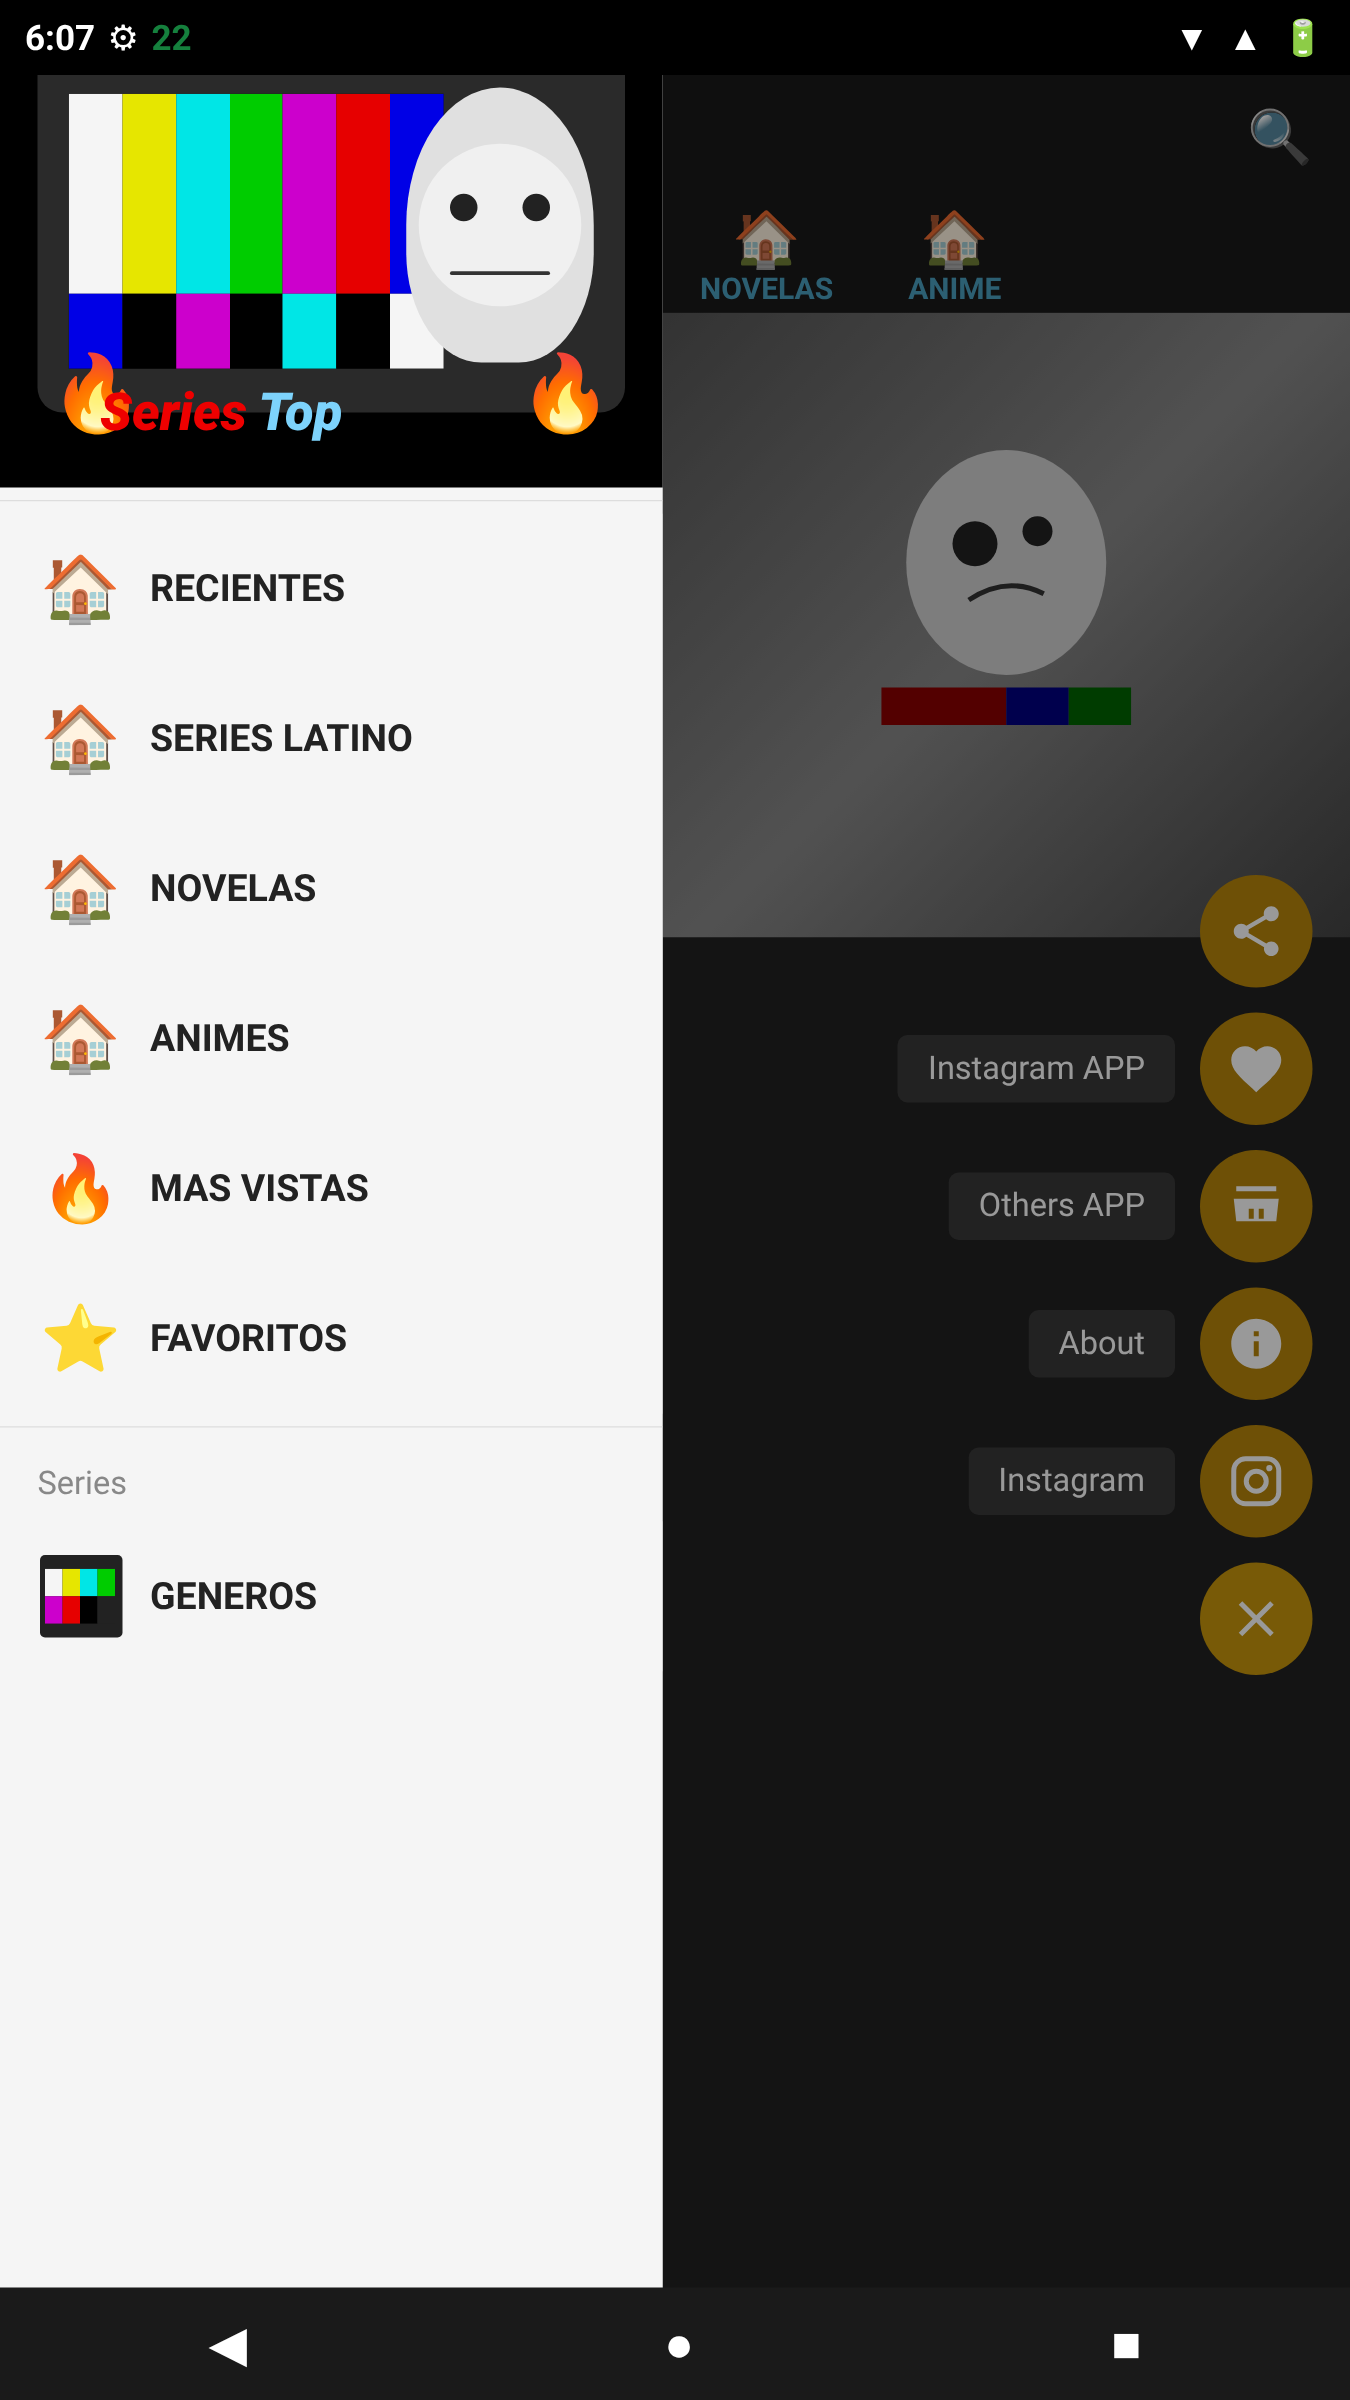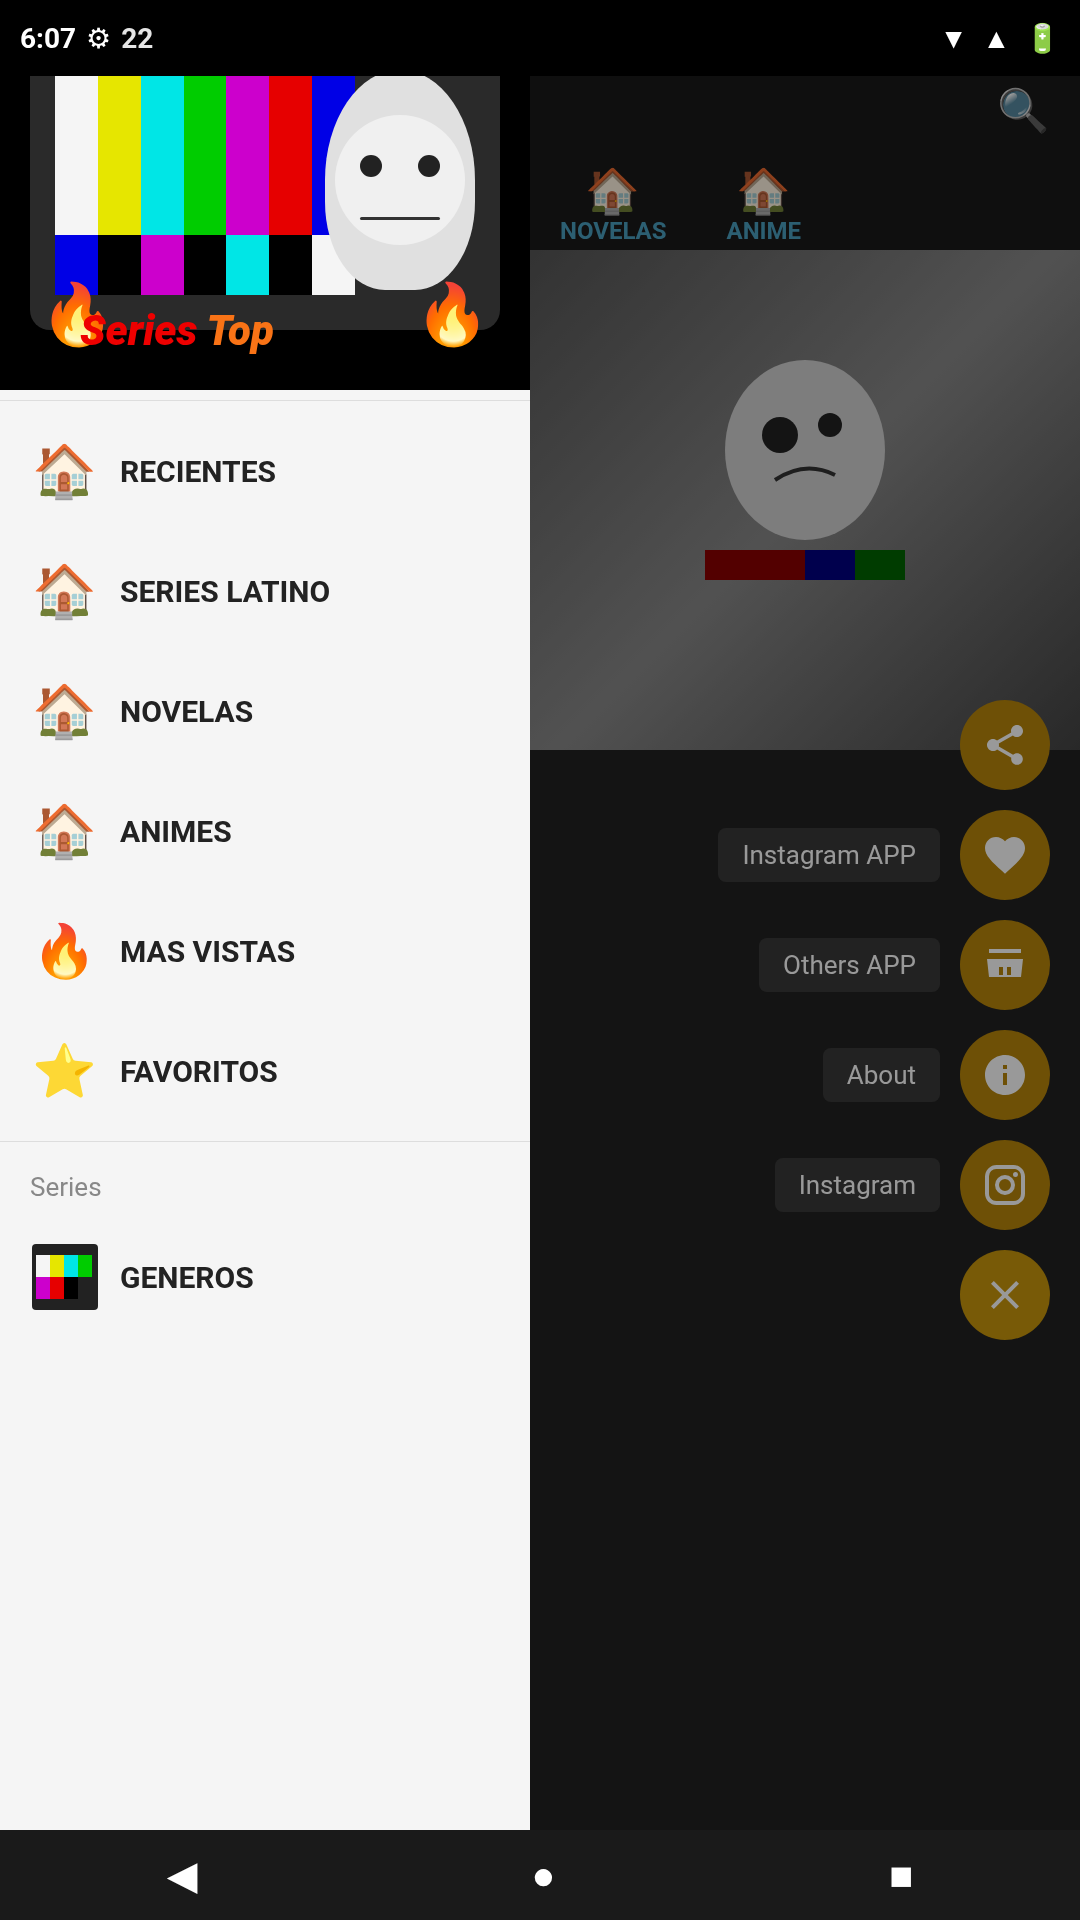--- a/index.html
+++ b/index.html
@@ -13,21 +13,21 @@
       overflow: hidden;
       position: relative;
     }
 
     
     .status-bar {
       position: absolute;
       top: 0;
       left: 0;
       width: 1080px;
-      height: 76px;
+      height: 60px;
       background: #000;
       display: flex;
       align-items: center;
       justify-content: space-between;
       padding: 12px 20px;
       z-index: 100;
     }
     .status-left {
       display: flex;
       align-items: center;
@@ -36,21 +36,21 @@
     .status-time {
       color: white;
       font-size: 28px;
       font-weight: bold;
     }
     .gear-icon {
       color: white;
       font-size: 28px;
     }
     .channel-badge {
-      color: #e5e5e5;
+      color: #15803d;
       font-size: 28px;
       font-weight: bold;
     }
     .status-right {
       display: flex;
       align-items: center;
       gap: 15px;
     }
     .wifi-icon, .signal-icon, .battery-icon {
       color: white;
@@ -384,21 +384,21 @@
     
     .series-top-text {
       position: absolute;
       bottom: 15px;
       left: 60px;
       font-size: 42px;
       font-weight: 900;
       font-style: italic;
     }
     .series-word { color: #e00; }
-    .top-word { color: #f97316; }
+    .top-word { color: #7dd3fc; }
 
     
     .antenna-left, .antenna-right {
       position: absolute;
       top: 0px;
       width: 4px;
       height: 50px;
       background: #888;
       transform-origin: bottom center;
     }

